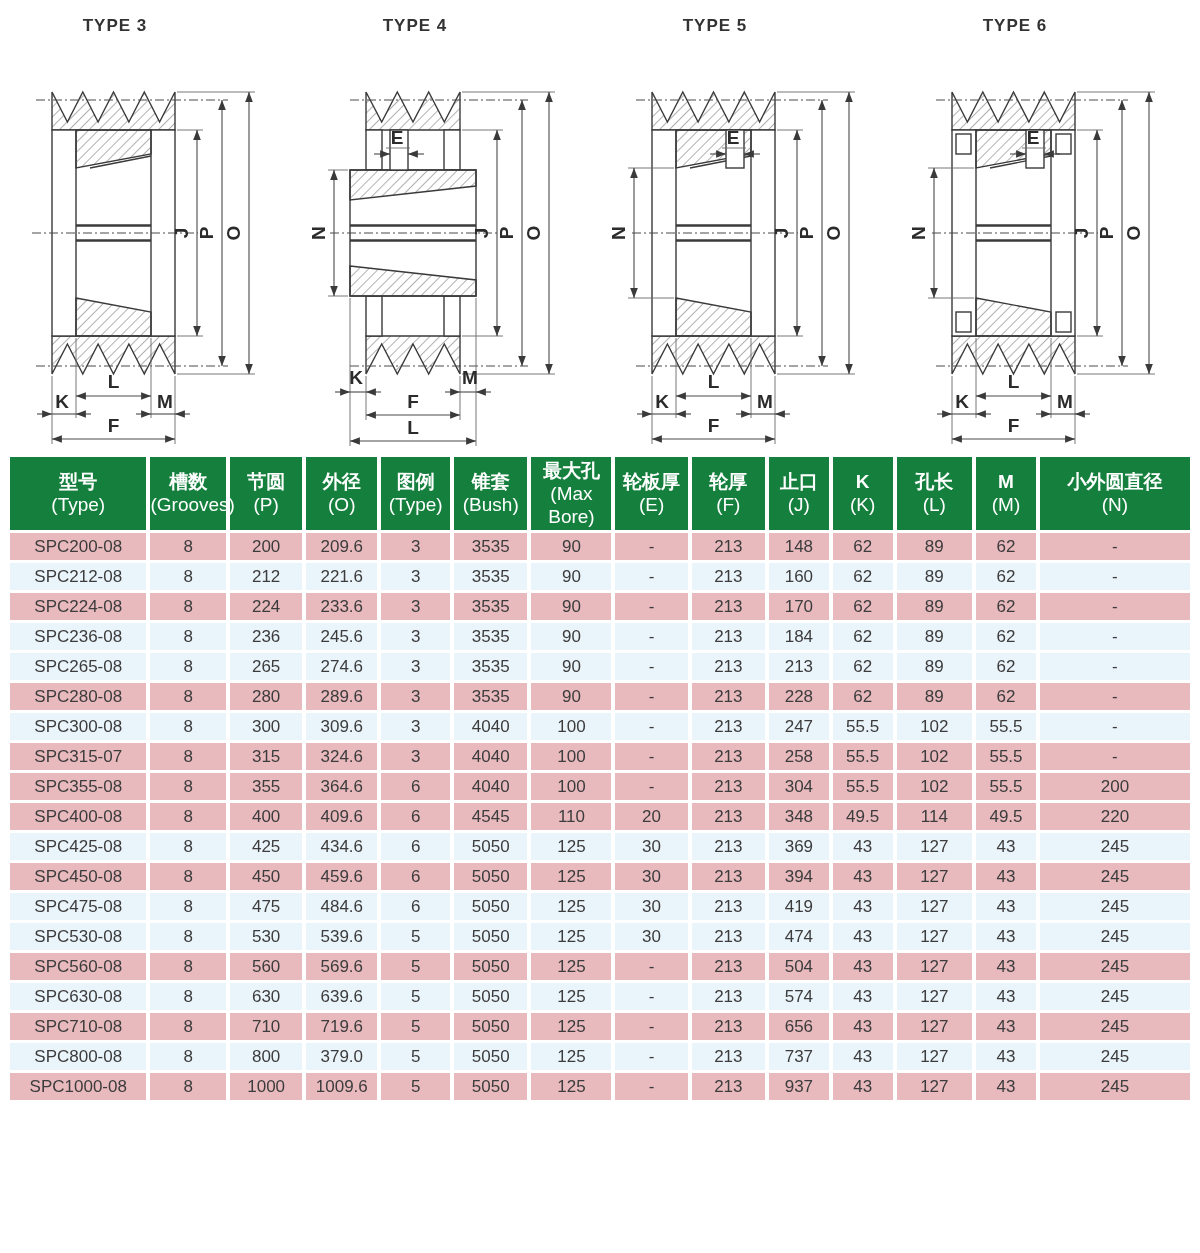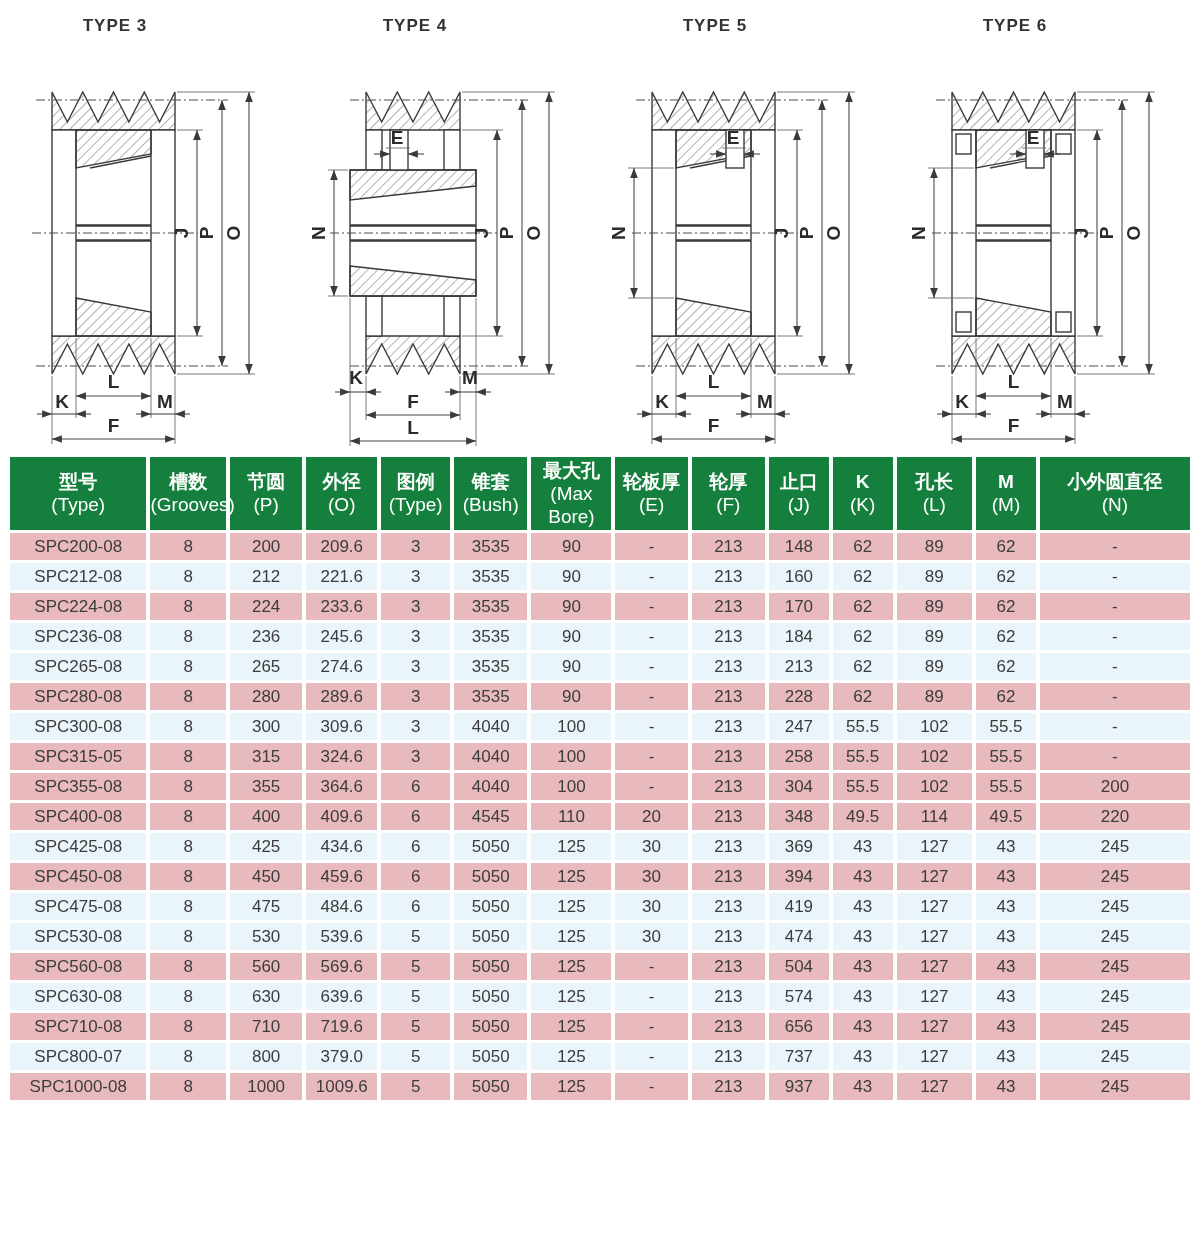--- a/index.html
+++ b/index.html
@@ -485,21 +485,21 @@
             <td>100</td>
             <td>-</td>
             <td>213</td>
             <td>247</td>
             <td>55.5</td>
             <td>102</td>
             <td>55.5</td>
             <td>-</td>
           </tr>
           <tr class="row-pink">
-            <td>SPC315-05</td>
+            <td>SPC315-07</td>
             <td>8</td>
             <td>315</td>
             <td>324.6</td>
             <td>3</td>
             <td>4040</td>
             <td>100</td>
             <td>-</td>
             <td>213</td>
             <td>258</td>
             <td>55.5</td>
@@ -645,21 +645,21 @@
             <td>125</td>
             <td>-</td>
             <td>213</td>
             <td>656</td>
             <td>43</td>
             <td>127</td>
             <td>43</td>
             <td>245</td>
           </tr>
           <tr class="row-blue">
-            <td>SPC800-07</td>
+            <td>SPC800-08</td>
             <td>8</td>
             <td>800</td>
             <td>379.0</td>
             <td>5</td>
             <td>5050</td>
             <td>125</td>
             <td>-</td>
             <td>213</td>
             <td>737</td>
             <td>43</td>

